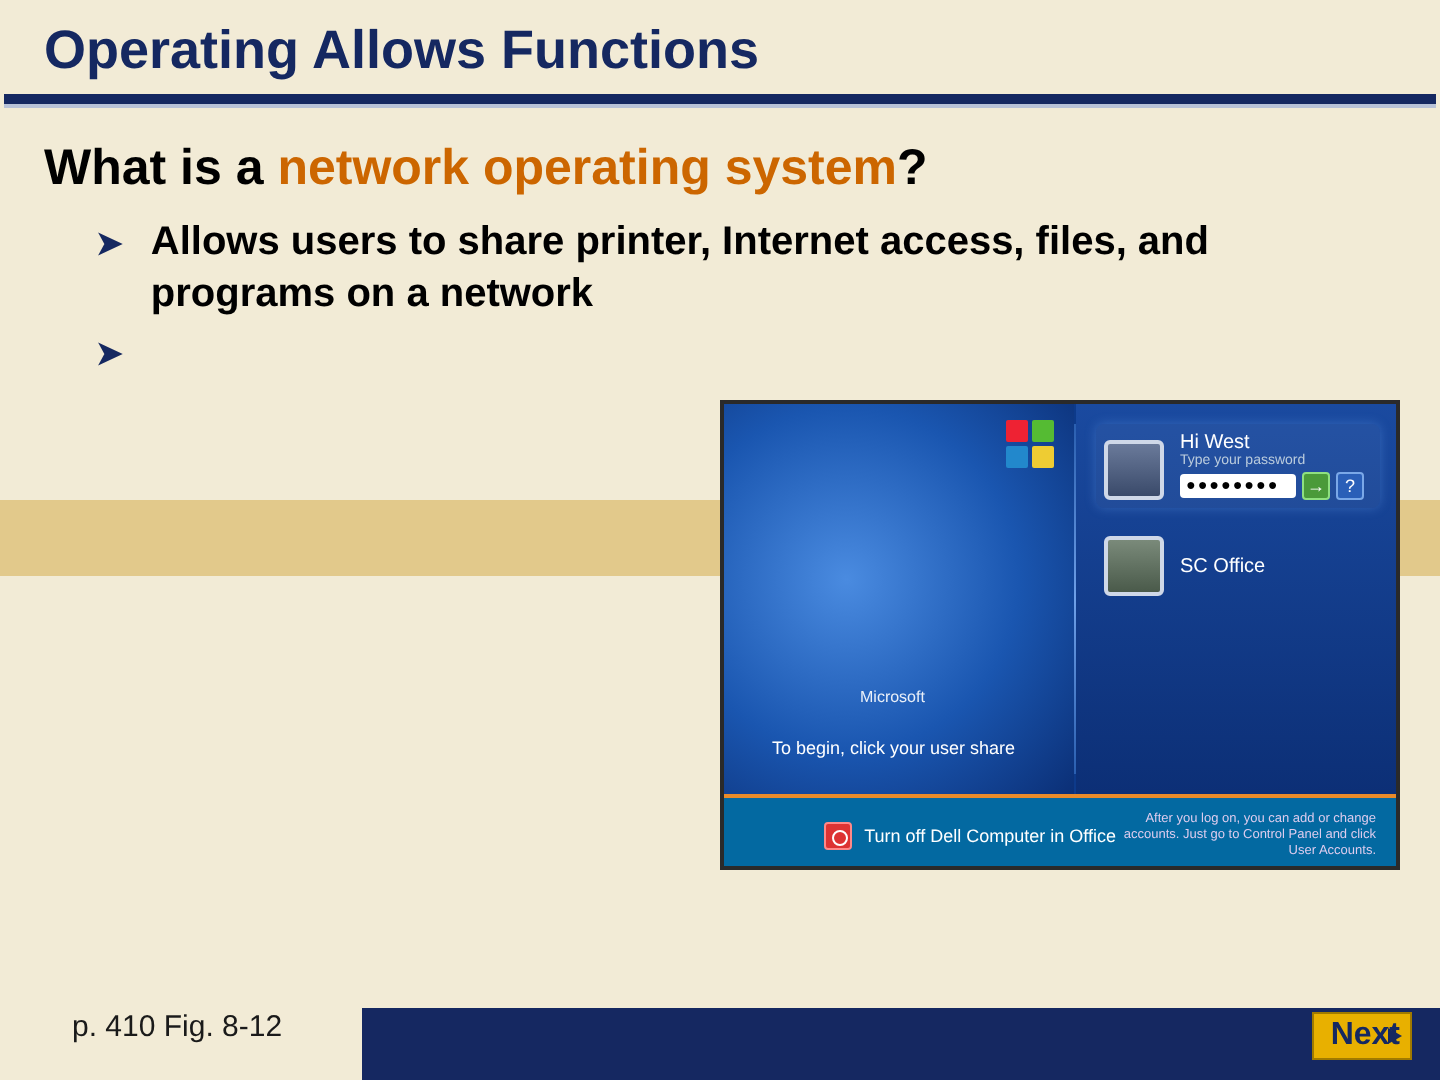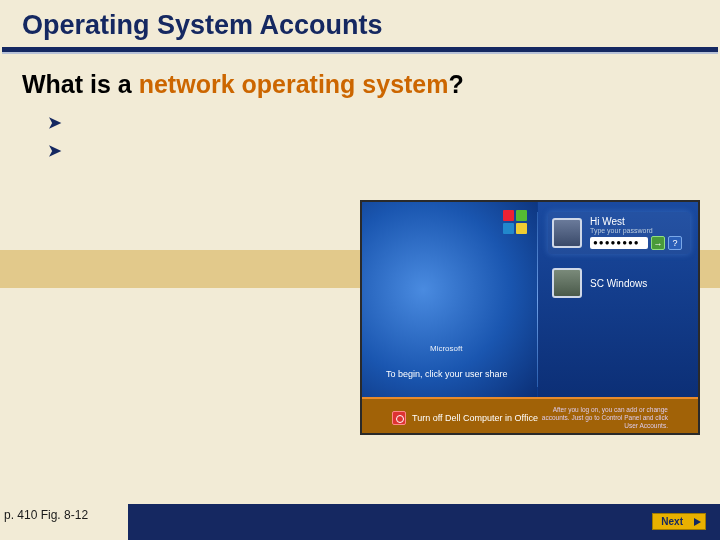--- a/index.html
+++ b/index.html
@@ -114,21 +114,21 @@
     background: linear-gradient(#1a4aa0, #0c2f76);
     padding: 10px 8px 8px 10px;
   }
   .user {
     display: flex;
     align-items: center;
     margin-bottom: 10px;
     padding: 4px;
     border-radius: 4px;
   }
-  .user.active { background: rgba(255,255,255,.05); box-shadow: 0 0 6px rgba(120,180,255,.3);}
+  .user.active { background: rgba(255,255,255,.05); box-shadow: 0 0 6px rgba(120,180,255,.3); align-items: flex-end;}
   .avatar {
     width: 30px; height: 30px;
     background: #888;
     border: 2px solid #cfd8e8;
     border-radius: 3px;
     margin-right: 8px;
     flex-shrink: 0;
   }
   .avatar.a1 { background: linear-gradient(#6a7a9a,#3a4a6a); }
   .avatar.a2 { background: linear-gradient(#8a6a5a,#5a4a3a); }
@@ -162,24 +162,24 @@
     background: #2a5fb8;
     border: 1px solid #7aa8e8;
     border-radius: 2px;
     color: #fff;
     font-size: 9px;
     line-height: 12px;
     text-align: center;
   }
   .login-footer {
     height: 40px;
-    background: #a16207;
+    background: #0369a1;
     border-top: 2px solid #e98b2a;
     display: flex;
-    justify-content: center;
+    justify-content: flex-end;
     align-items: center;
     padding: 0 10px;
   }
   .turnoff-wrap { display:flex; align-items:center; gap:6px;}
   .turnoff-icon {
     width: 14px; height: 14px;
     background: #d33;
     border: 1px solid #f88;
     border-radius: 2px;
     position: relative;
@@ -202,68 +202,69 @@
   }
 
   
   .slide-footer {
     position: absolute;
     left: 0; right: 0; bottom: 0;
     display: flex;
     align-items: flex-end;
   }
   .pageref {
-    font-size: 12px;
+    font-size: 15px;
     color: #1a1a1a;
-    padding: 0 0 18px 4px;
+    padding: 0 0 18px 36px;
     white-space: nowrap;
   }
   .footer-bar {
     flex: 1;
     height: 36px;
     background: #152861;
     margin-left: 40px;
   }
   .next-btn {
     position: absolute;
     right: 14px;
     bottom: 10px;
     background: #e8b000;
     color: #152861;
-    font-size: 10px;
+    font-size: 16px;
     font-weight: 600;
-    padding: 2px 22px 2px 8px;
+    padding: 2px 5px 2px 8px;
     border: 1px solid #a07a00;
   }
   .next-btn .tri {
     position: absolute;
     right: 4px; top: 50%;
     transform: translateY(-50%);
     width: 0; height: 0;
     border-left: 7px solid #152861;
     border-top: 4px solid transparent;
     border-bottom: 4px solid transparent;
   }
 </style>
 </head>
 <body>
 
 <div class="accent-band"></div>
 
-<div class="title">Operating System Accounts</div>
+<div class="title">Operating Allows Functions</div>
 <div class="rule-dark"></div>
 <div class="rule-light"></div>
 
 <div class="question">
   <span>What is a </span><span class="orange">network operating system</span><span>?</span>
 </div>
 
 <div class="bullets">
   <div class="bullet">
     <span class="arrow">➤</span>
+    <span class="text">Allows users to share printer, Internet access, files, and programs on a network</span>
   </div>
   <div class="bullet narrow">
     <span class="arrow">➤</span>
   </div>
 </div>
 
 <div class="login">
   <div class="login-body">
     <div class="login-left">
       <div class="xp-logo">
@@ -287,21 +288,21 @@
           <div class="pw-row">
             <div class="pw-box">●●●●●●●●</div>
             <div class="go-btn">→</div>
             <div class="q-btn">?</div>
           </div>
         </div>
       </div>
       <div class="user">
         <div class="avatar a3"></div>
         <div class="user-info">
-            <div class="user-name">SC Windows</div>
+            <div class="user-name">SC Office</div>
           </div>
       </div>
     </div>
   </div>
   <div class="login-footer">
     <div class="turnoff-wrap">
       <div class="turnoff-icon"></div>
       <div class="turnoff-text">Turn off Dell Computer in Office</div>
     </div>
     <div class="footer-hint">After you log on, you can add or change accounts. Just go to Control Panel and click User Accounts.</div>

